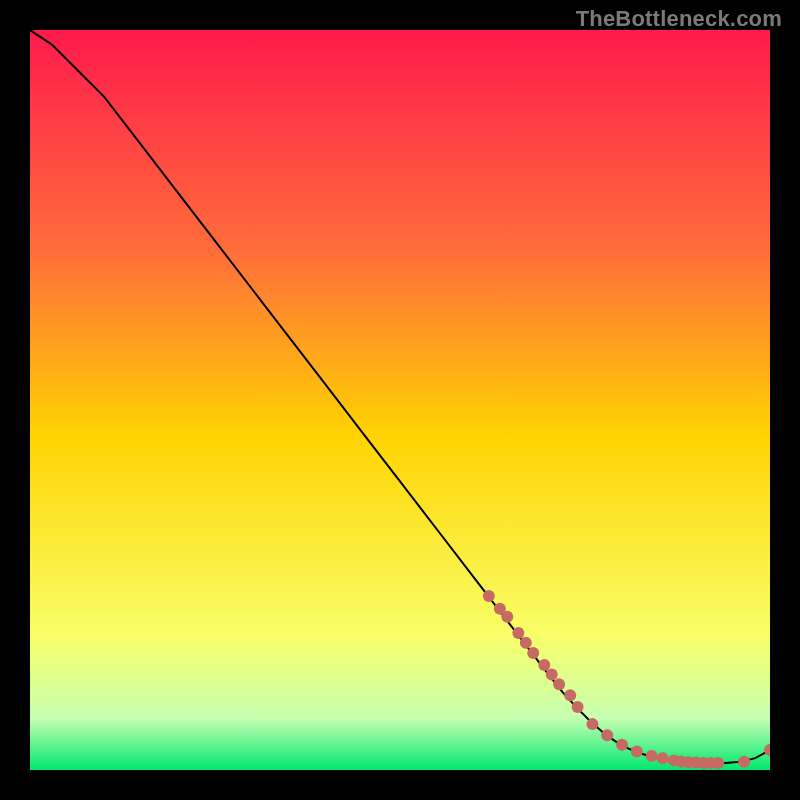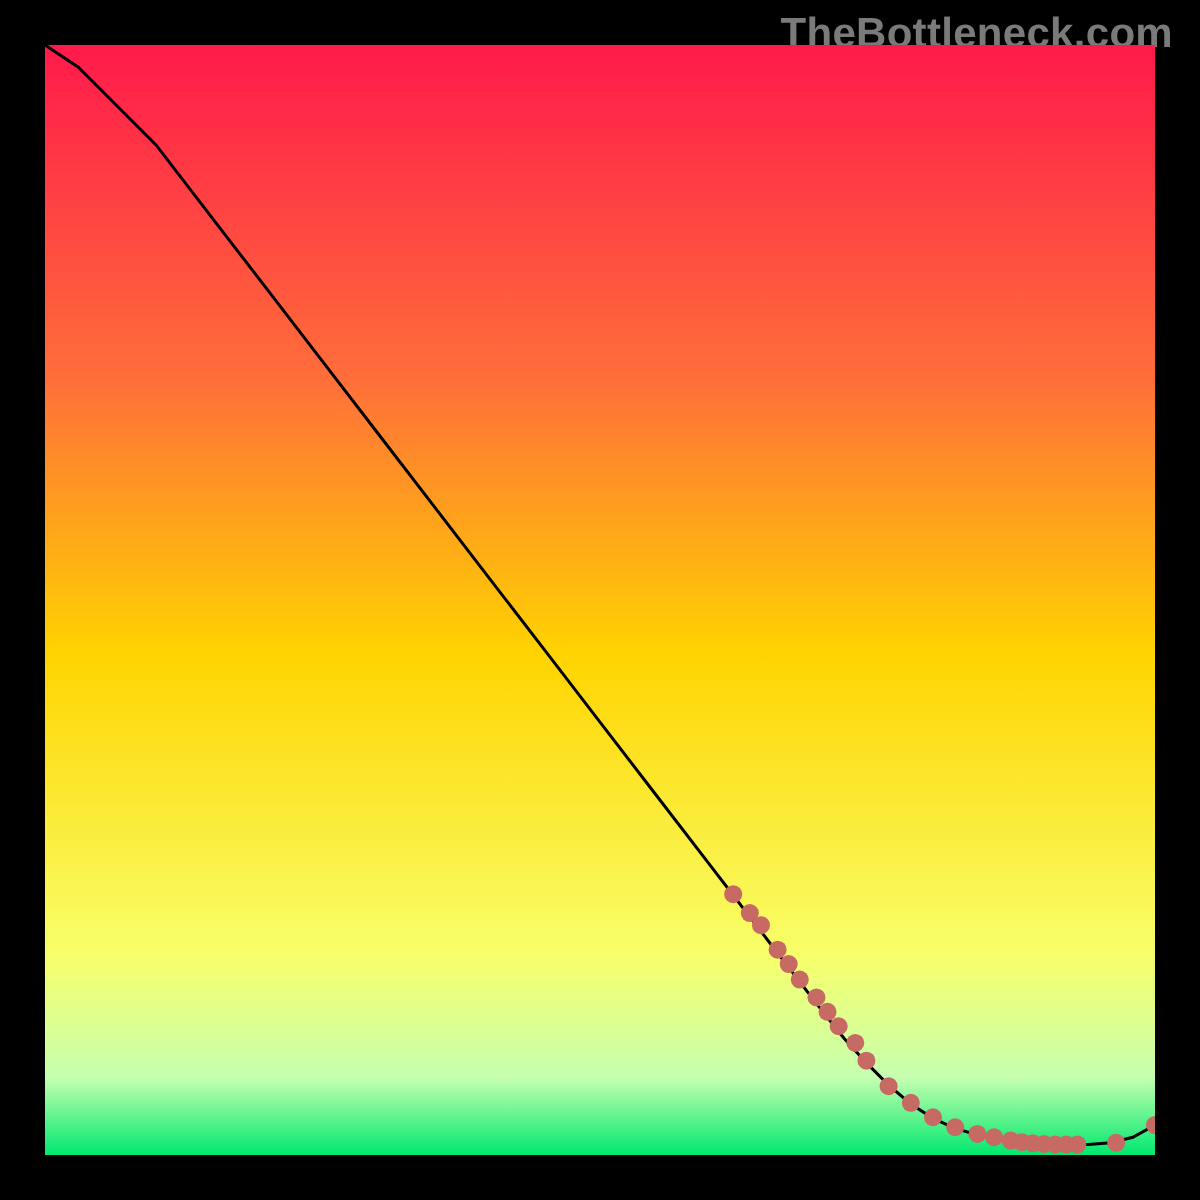--- a/index.html
+++ b/index.html
@@ -14,21 +14,21 @@
     position: relative;
     width: 800px;
     height: 800px;
     background: #000;
   }
   .watermark {
     position: absolute;
     top: 6px;
     right: 18px;
     font-family: Arial, Helvetica, sans-serif;
-    font-size: 28px;
+    font-size: 22px;
     font-weight: 600;
     color: #7a7a7a;
     letter-spacing: 0.2px;
     user-select: none;
   }
   .plot-area {
     position: absolute;
     left: 30px;
     top: 30px;
     width: 740px;

